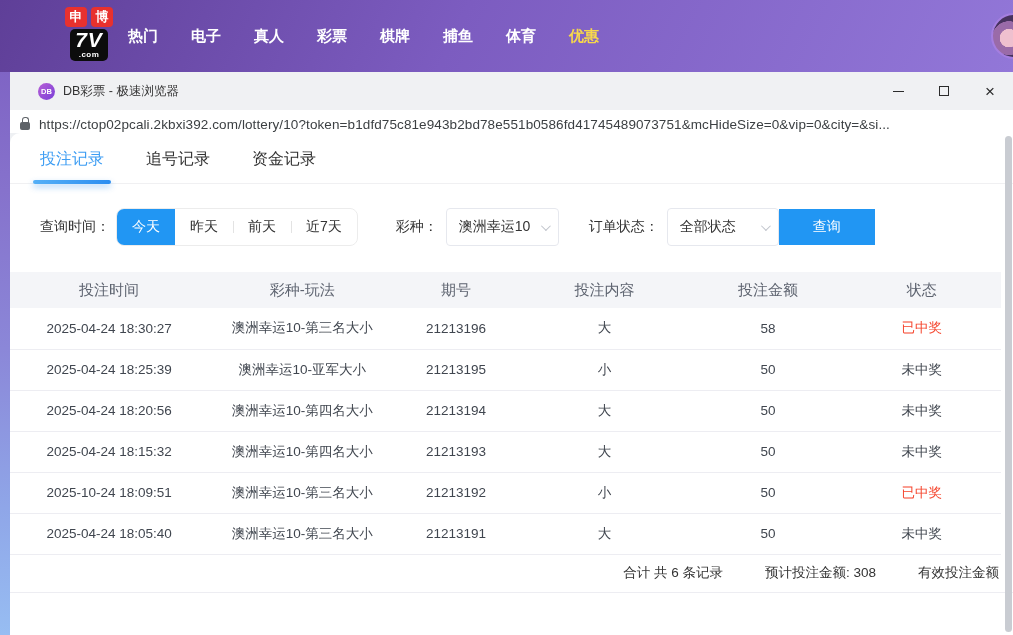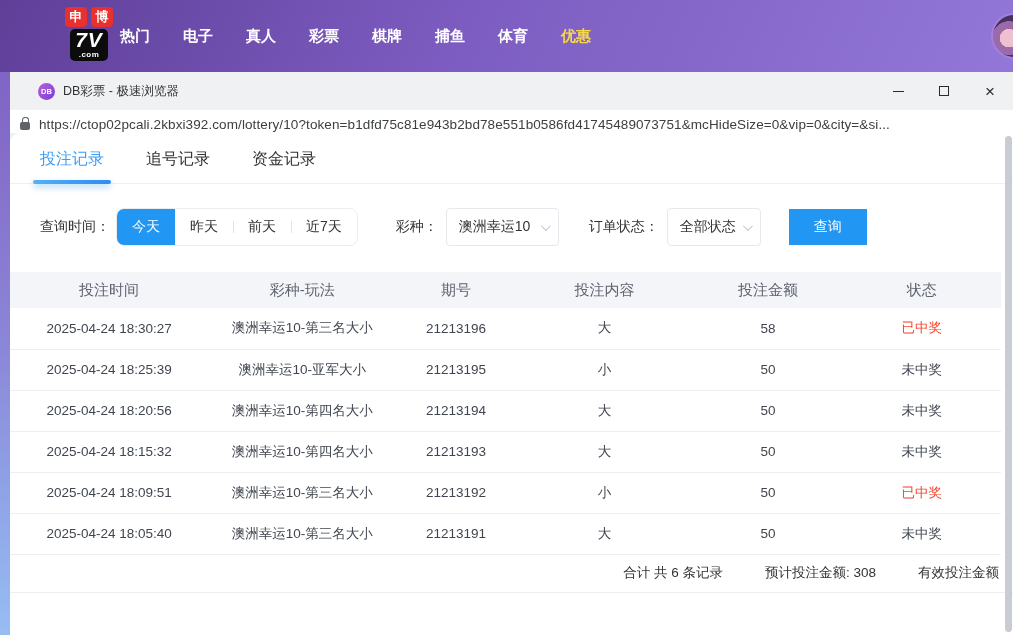--- a/index.html
+++ b/index.html
@@ -13,21 +13,21 @@
   
   .site-nav{position:absolute;top:0;left:0;width:100%;height:72px;
     background:linear-gradient(115deg,#5f3f98 0%,#7c5cc0 45%,#9277d8 100%);}
   .logo{position:absolute;left:57px;top:7px;width:64px;text-align:center;cursor:pointer;}
   .logo-badges{display:flex;gap:4px;justify-content:center;}
   .logo-badge{width:22px;height:20px;background:#e8312e;border-radius:4px;color:#fff;
     font-size:13px;font-weight:bold;display:flex;align-items:center;justify-content:center;}
   .logo-main{margin-top:2px;background:#0c0c0c;border-radius:5px;padding:0 5px 3px;color:#fff;display:inline-block;}
   .logo-7v{font-size:21px;font-weight:900;letter-spacing:1px;line-height:22px;font-style:italic;}
   .logo-com{font-size:8px;font-weight:bold;line-height:7px;letter-spacing:.5px;}
-  .nav-menu{position:absolute;left:120px;top:0;height:72px;display:flex;align-items:center;gap:33px;}
+  .nav-menu{position:absolute;left:128px;top:0;height:72px;display:flex;align-items:center;gap:33px;}
   .nav-item{color:#ffffff;font-size:15px;font-weight:bold;cursor:pointer;white-space:nowrap;}
   .nav-item.highlight{color:#f7d84b;}
   .avatar{position:absolute;right:-24px;top:13px;width:46px;height:46px;border-radius:50%;
     border:2px solid #a57fe0;cursor:pointer;
     background:radial-gradient(circle at 38% 55%, #efc0cf 0 26%, #9a6ba8 27% 48%, #47325e 49% 74%, #2c2140 75% 100%);}
 
   
   .browser{position:absolute;left:10px;top:72px;right:0;bottom:0;background:#eef0f3;}
   .titlebar{height:38px;background:#f0f1f3;display:flex;align-items:center;padding-left:28px;}
   .app-icon{width:17px;height:17px;border-radius:50%;flex:0 0 17px;
@@ -58,26 +58,26 @@
 
   .filters{display:flex;align-items:center;margin:24px 0 0 30px;font-size:14px;color:#333;height:38px;}
   .flabel{white-space:nowrap;}
   .seg-group{display:flex;align-items:stretch;border:1px solid #ececec;border-radius:8px;overflow:hidden;height:38px;margin-left:6px;}
   .seg{padding:0 15px;display:flex;align-items:center;font-size:14px;color:#333;cursor:pointer;position:relative;white-space:nowrap;}
   .seg.active{background:#2196f3;color:#fff;}
   .seg.divider::before{content:'';position:absolute;left:0;top:12px;bottom:12px;width:1px;background:#e3e3e3;}
   .select{display:flex;align-items:center;justify-content:space-between;border:1px solid #e6e8ee;border-radius:4px;
     height:38px;padding:0 10px 0 12px;cursor:pointer;background:#fff;}
   .sel-lottery{width:113px;margin-left:8px;}
-  .sel-status{width:94px;margin-left:8px;}
+  .sel-status{width:112px;margin-left:8px;}
   .chev{width:7px;height:7px;border-right:1.5px solid #c0c4cc;border-bottom:1.5px solid #c0c4cc;
     transform:rotate(45deg) translateY(-2px);flex:0 0 7px;}
   .ml38{margin-left:38px;} .ml30{margin-left:30px;}
-  .query-btn{width:78px;height:36px;background:#2196f3;color:#fff;border:none;border-radius:0;
-    font-size:14px;margin-left:28px;cursor:pointer;font-family:inherit;}
+  .query-btn{width:96px;height:36px;background:#2196f3;color:#fff;border:none;border-radius:0;
+    font-size:14px;cursor:pointer;font-family:inherit;}
 
   .bet-table{width:calc(100% - 12px);border-collapse:collapse;table-layout:fixed;margin-top:26px;}
   .bet-table col.c1{width:20%;} .bet-table col.c2{width:19%;} .bet-table col.c3{width:12%;}
   .bet-table col.c4{width:18%;} .bet-table col.c5{width:15%;} .bet-table col.c6{width:16%;}
   .bet-table th{background:#f4f5f8;height:36px;font-weight:normal;font-size:15px;color:#5e6470;text-align:center;}
   .bet-table td{height:41px;font-size:13.5px;color:#40464f;text-align:center;border-bottom:1px solid #ededf2;}
   td.status-cell{color:#40464f;}
   td.status-cell.won{color:#f5442c;}
 
   .summary{display:flex;justify-content:flex-end;align-items:center;gap:42px;height:38px;
@@ -211,21 +211,21 @@
           </tr>
           <tr>
             <td>2025-04-24 18:15:32</td>
             <td>澳洲幸运10-第四名大小</td>
             <td>21213193</td>
             <td>大</td>
             <td>50</td>
             <td class="status-cell">未中奖</td>
           </tr>
           <tr>
-            <td>2025-04-24 18:09:51</td>
+            <td>2025-10-24 18:09:51</td>
             <td>澳洲幸运10-第三名大小</td>
             <td>21213192</td>
             <td>小</td>
             <td>50</td>
             <td class="status-cell won">已中奖</td>
           </tr>
           <tr>
             <td>2025-04-24 18:05:40</td>
             <td>澳洲幸运10-第三名大小</td>
             <td>21213191</td>

